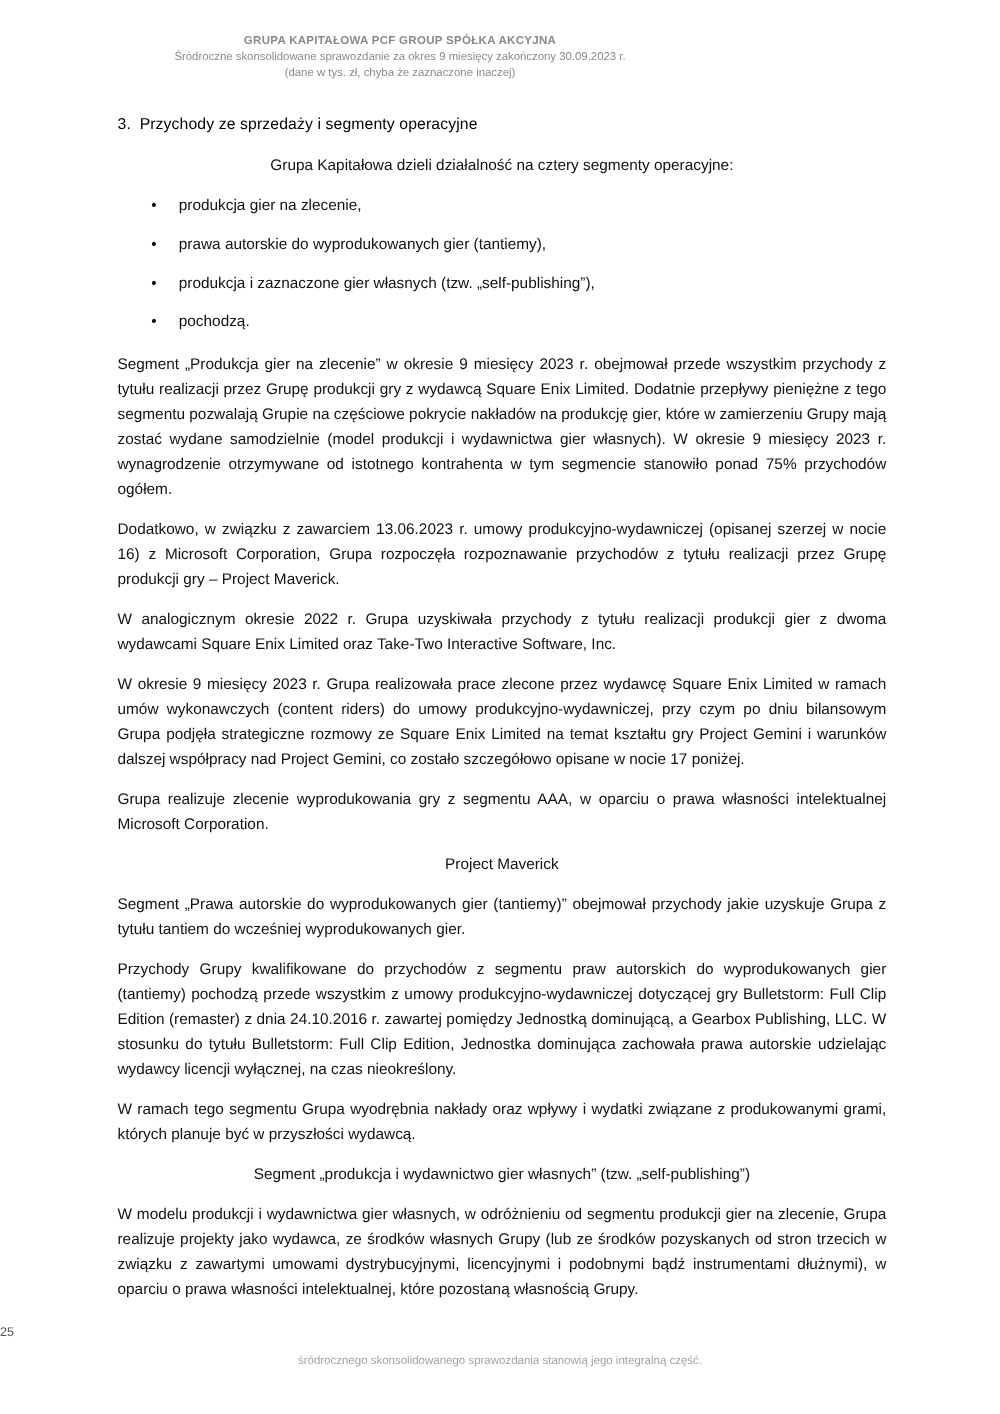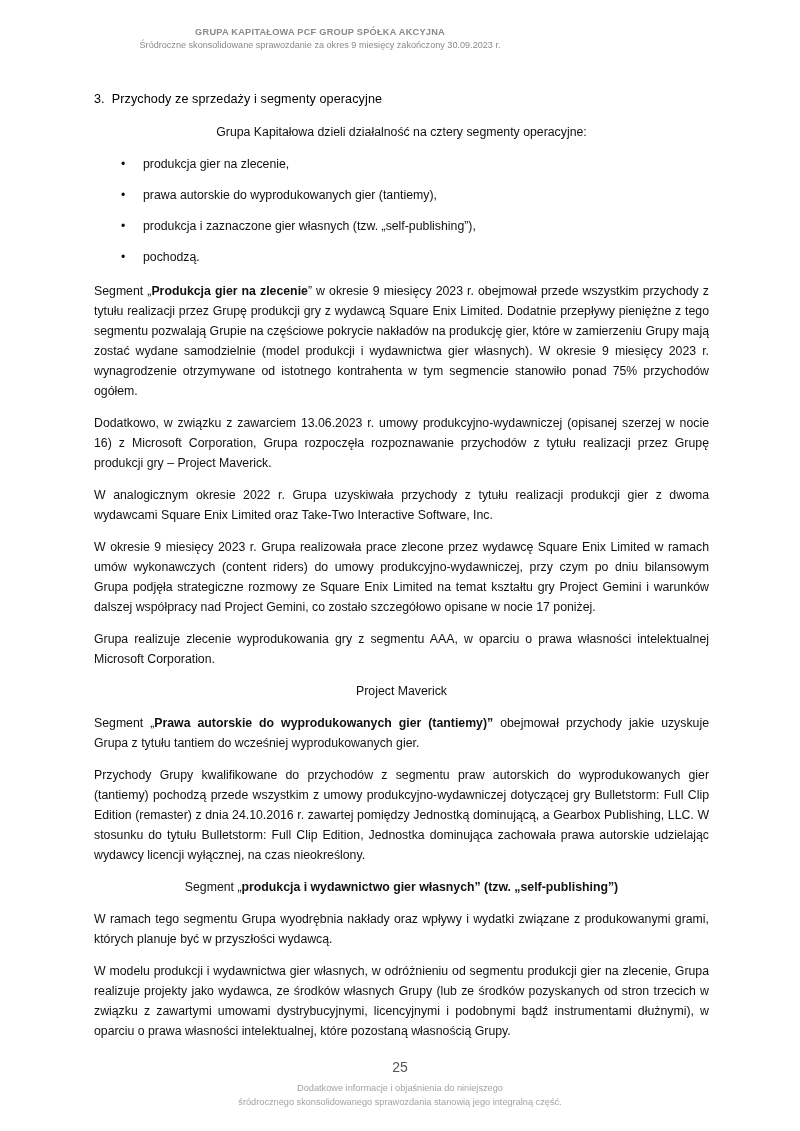--- a/index.html
+++ b/index.html
@@ -94,31 +94,31 @@
   }
   ul.bullets li .dot {
     position: absolute;
     left: 27px;
     top: 0;
     line-height: 20px;
     font-size: 12.3px;
   }
 
   b, .b {
-    font-weight: bold;
+    font-weight: normal;
   }
 
   
   .page-number {
     position: absolute;
     top: 1060px;
     left: 0;
     width: 800px;
-    text-align: center;
-    font-size: 14px;
+    text-align: left;
+    font-size: 10px;
     color: #555555;
     line-height: 14px;
   }
   .doc-footer {
     position: absolute;
     top: 1082px;
     left: 0;
     width: 800px;
     text-align: center;
     color: #a3a3a3;
@@ -127,20 +127,21 @@
   }
 </style>
 </head>
 <body>
 
 <div class="page">
 
   <div class="doc-header">
     <div class="hdr-title">GRUPA KAPITAŁOWA PCF GROUP SPÓŁKA AKCYJNA</div>
     <div class="hdr-sub">Śródroczne skonsolidowane sprawozdanie za okres 9 miesięcy zakończony 30.09.2023 r.</div>
+    <div class="hdr-sub">(dane w tys. zł, chyba że zaznaczone inaczej)</div>
   </div>
 
   <div class="content">
 
     <h2 class="section-heading">
       <span class="num">3.</span><span>Przychody ze sprzedaży i segmenty operacyjne</span>
     </h2>
 
     <p class="para plain">Grupa Kapitałowa dzieli działalność na cztery segmenty operacyjne:</p>
 
@@ -173,28 +174,27 @@
     <p class="para">W okresie 9 miesięcy 2023 r. Grupa realizowała prace zlecone przez wydawcę Square Enix Limited w ramach umów wykonawczych (content riders) do umowy produkcyjno-wydawniczej, przy czym po dniu bilansowym Grupa podjęła strategiczne rozmowy ze Square Enix Limited na temat kształtu gry Project Gemini i warunków dalszej współpracy nad Project Gemini, co zostało szczegółowo opisane w nocie 17 poniżej.</p>
 
     <p class="para">Grupa realizuje zlecenie wyprodukowania gry z segmentu AAA, w oparciu o prawa własności intelektualnej Microsoft Corporation.</p>
 
     <p class="para plain">Project Maverick</p>
 
     <p class="para"><span>Segment „</span><b>Prawa autorskie do wyprodukowanych gier (tantiemy)”</b><span> obejmował przychody jakie uzyskuje Grupa z tytułu tantiem do wcześniej wyprodukowanych gier.</span></p>
 
     <p class="para">Przychody Grupy kwalifikowane do przychodów z segmentu praw autorskich do wyprodukowanych gier (tantiemy) pochodzą przede wszystkim z umowy produkcyjno-wydawniczej dotyczącej gry Bulletstorm: Full Clip Edition (remaster) z dnia 24.10.2016 r. zawartej pomiędzy Jednostką dominującą, a Gearbox Publishing, LLC. W stosunku do tytułu Bulletstorm: Full Clip Edition, Jednostka dominująca zachowała prawa autorskie udzielając wydawcy licencji wyłącznej, na czas nieokreślony.</p>
 
+    <p class="para">W ramach tego segmentu Grupa wyodrębnia nakłady oraz wpływy i wydatki związane z produkowanymi grami, których planuje być w przyszłości wydawcą.</p>
+
     <p class="para plain"><span>Segment „</span><b>produkcja i wydawnictwo gier własnych”</b><span> </span><b>(tzw. „self-publishing”)</b></p>
 
-    <p class="para">W ramach tego segmentu Grupa wyodrębnia nakłady oraz wpływy i wydatki związane z produkowanymi grami, których planuje być w przyszłości wydawcą.</p>
-
     <p class="para">W modelu produkcji i wydawnictwa gier własnych, w odróżnieniu od segmentu produkcji gier na zlecenie, Grupa realizuje projekty jako wydawca, ze środków własnych Grupy (lub ze środków pozyskanych od stron trzecich w związku z zawartymi umowami dystrybucyjnymi, licencyjnymi i podobnymi bądź instrumentami dłużnymi), w oparciu o prawa własności intelektualnej, które pozostaną własnością Grupy.</p>
 
   </div>
 
   <div class="page-number">25</div>
 
   <div class="doc-footer">
-    <div>Dodatkowe informacje i objaśnienia do niniejszego</div>
     <div>śródrocznego skonsolidowanego sprawozdania  stanowią jego integralną część.</div>
   </div>
 
 </div>
 
 </body></html>

